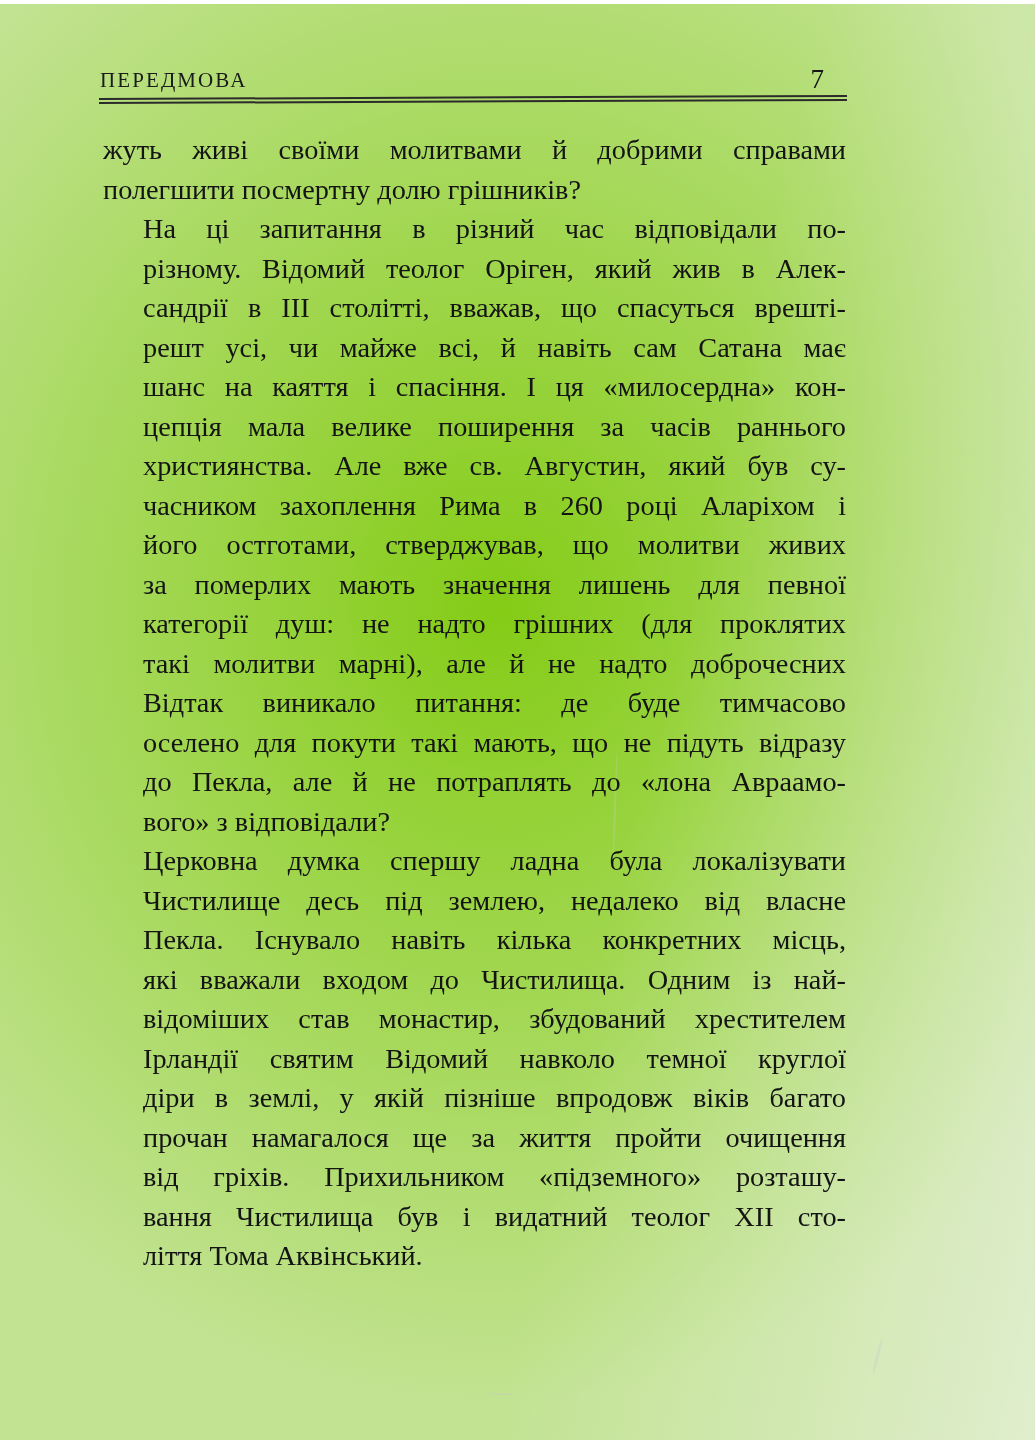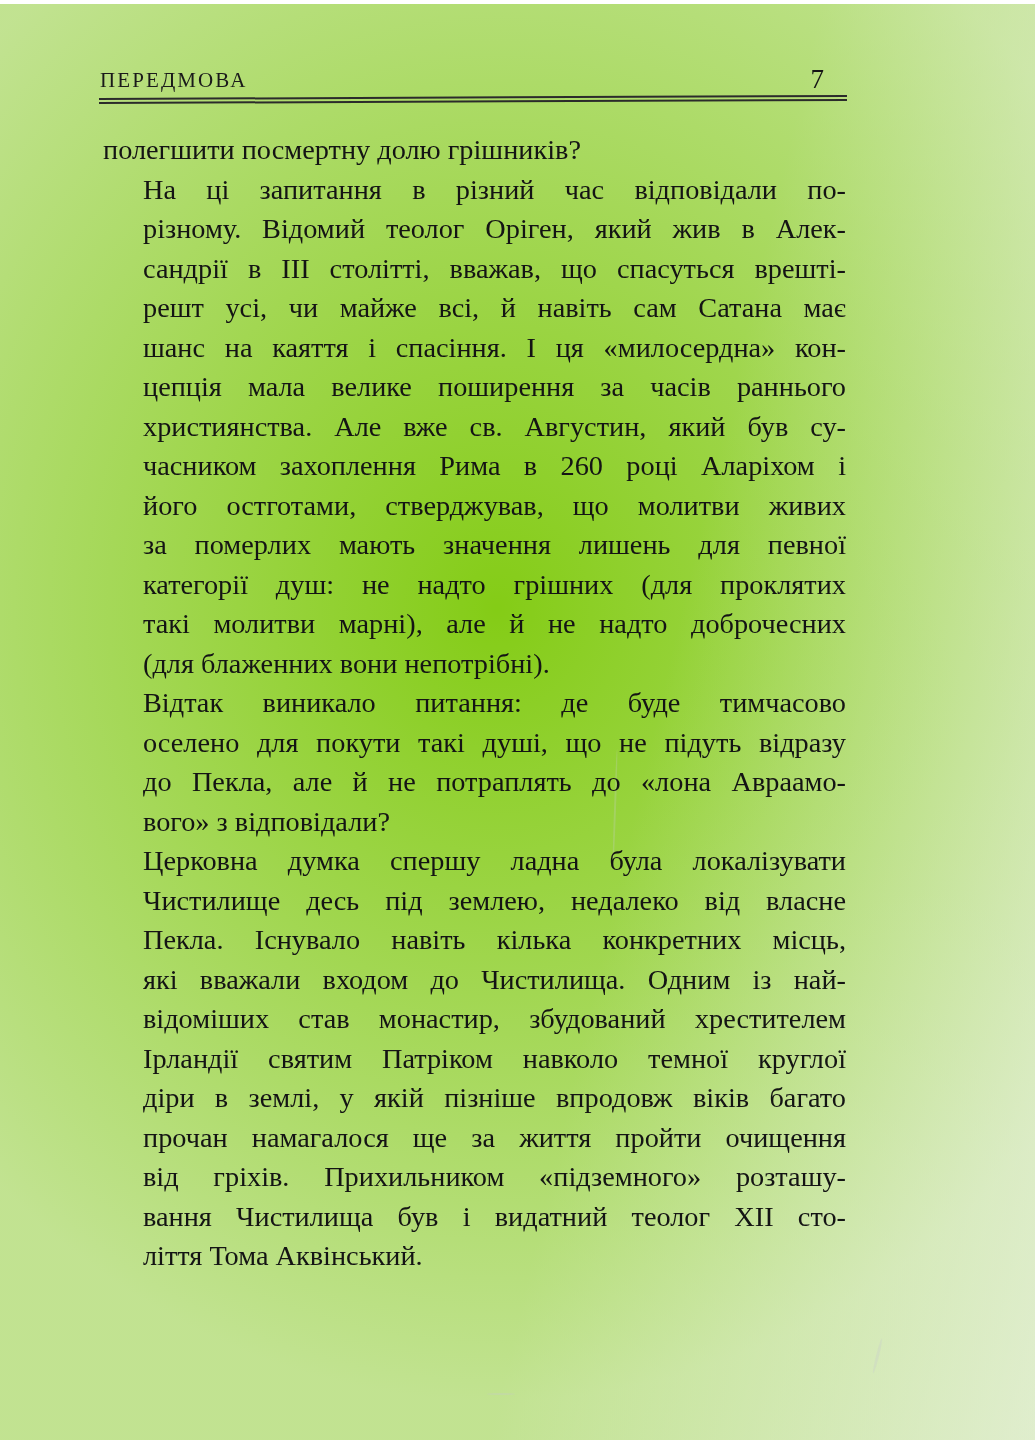--- a/index.html
+++ b/index.html
@@ -135,50 +135,50 @@
     <span class="running-head-folio">7</span>
   </header>
 
   <div class="head-rule">
     <div class="rule-line rule-line-top"></div>
     <div class="rule-line rule-line-bottom"></div>
   </div>
 
   <main class="body-text">
       <p class="para para-continued">
+        <span class="line">жуть живі своїми молитвами й добрими справами</span>
         <span class="line line-last">полегшити посмертну долю грішників?</span>
       </p>
       <p class="para">
         <span class="line line-indent">На ці запитання в різний час відповідали по-</span>
         <span class="line">різному. Відомий теолог Оріген, який жив в Алек-</span>
         <span class="line">сандрії в III столітті, вважав, що спасуться врешті-</span>
         <span class="line">решт усі, чи майже всі, й навіть сам Сатана має</span>
         <span class="line">шанс на каяття і спасіння. І ця «милосердна» кон-</span>
         <span class="line">цепція мала велике поширення за часів раннього</span>
         <span class="line">християнства. Але вже св. Августин, який був су-</span>
         <span class="line">часником захоплення Рима в 260 році Аларіхом і</span>
         <span class="line">його остготами, стверджував, що молитви живих</span>
         <span class="line">за померлих мають значення лишень для певної</span>
         <span class="line">категорії душ: не надто грішних (для проклятих</span>
         <span class="line">такі молитви марні), але й не надто доброчесних</span>
-        <span class="line line-last">(для блаженних вони непотрібні).</span>
       </p>
       <p class="para">
         <span class="line line-indent">Відтак виникало питання: де буде тимчасово</span>
-        <span class="line">оселено для покути такі душі, що не підуть відразу</span>
+        <span class="line">оселено для покути такі мають, що не підуть відразу</span>
         <span class="line">до Пекла, але й не потраплять до «лона Авраамо-</span>
         <span class="line line-last">вого» з відповідали?</span>
       </p>
       <p class="para">
         <span class="line line-indent">Церковна думка спершу ладна була локалізувати</span>
         <span class="line">Чистилище десь під землею, недалеко від власне</span>
         <span class="line">Пекла. Існувало навіть кілька конкретних місць,</span>
         <span class="line">які вважали входом до Чистилища. Одним із най-</span>
         <span class="line">відоміших став монастир, збудований хрестителем</span>
-        <span class="line">Ірландії святим Патріком навколо темної круглої</span>
+        <span class="line">Ірландії святим Відомий навколо темної круглої</span>
         <span class="line">діри в землі, у якій пізніше впродовж віків багато</span>
         <span class="line">прочан намагалося ще за життя пройти очищення</span>
         <span class="line">від гріхів. Прихильником «підземного» розташу-</span>
         <span class="line">вання Чистилища був і видатний теолог XII сто-</span>
         <span class="line line-last">ліття Тома Аквінський.</span>
       </p>
     </main>
 
 </div>
 

